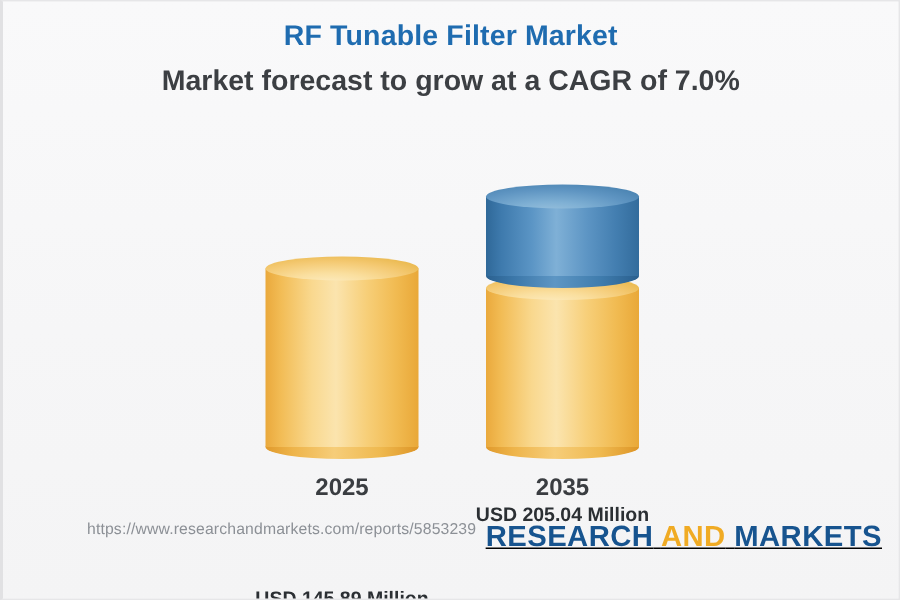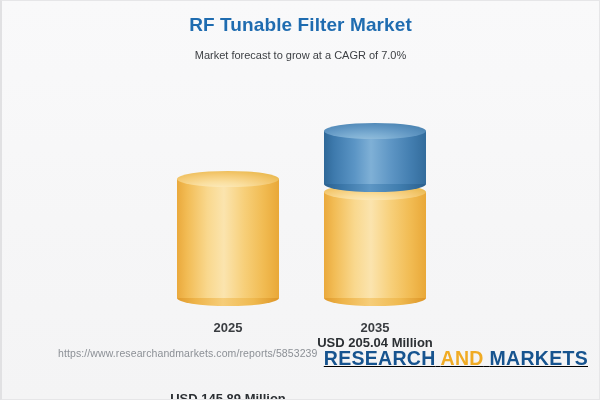--- a/index.html
+++ b/index.html
@@ -34,25 +34,25 @@
   }
   .chart-title {
     font-size: 19px;
     font-weight: bold;
     color: #1f6cb0;
     letter-spacing: 0.1px;
     line-height: 24px;
     margin: 0;
   }
   .chart-subtitle {
-    font-size: 11px;
+    font-size: 19px;
     color: #3c3f43;
     line-height: 20px;
     margin: 8px 0 0 0;
-    font-weight: normal;
+    font-weight: bold;
   }
 
   
   .plot {
     position: absolute;
     left: 0;
     top: 84px;
     width: 600px;
     height: 250px;
   }
@@ -152,21 +152,21 @@
   
   .cyl-2030 { bottom: 29px; height: 183px; }
   .cyl-2030 .seg-blue { top: 0; height: 69px; }
   .cyl-2030 .seg-yellow { top: 61px; bottom: 0; }
 
   .cat-label {
     position: absolute;
     bottom: 0;
     width: 100%;
     text-align: center;
-    font-size: 13px;
+    font-size: 16px;
     font-weight: bold;
     color: #3a3d41;
   }
 
   
   .footer {
     position: absolute;
     left: 0;
     bottom: 0;
     width: 600px;

